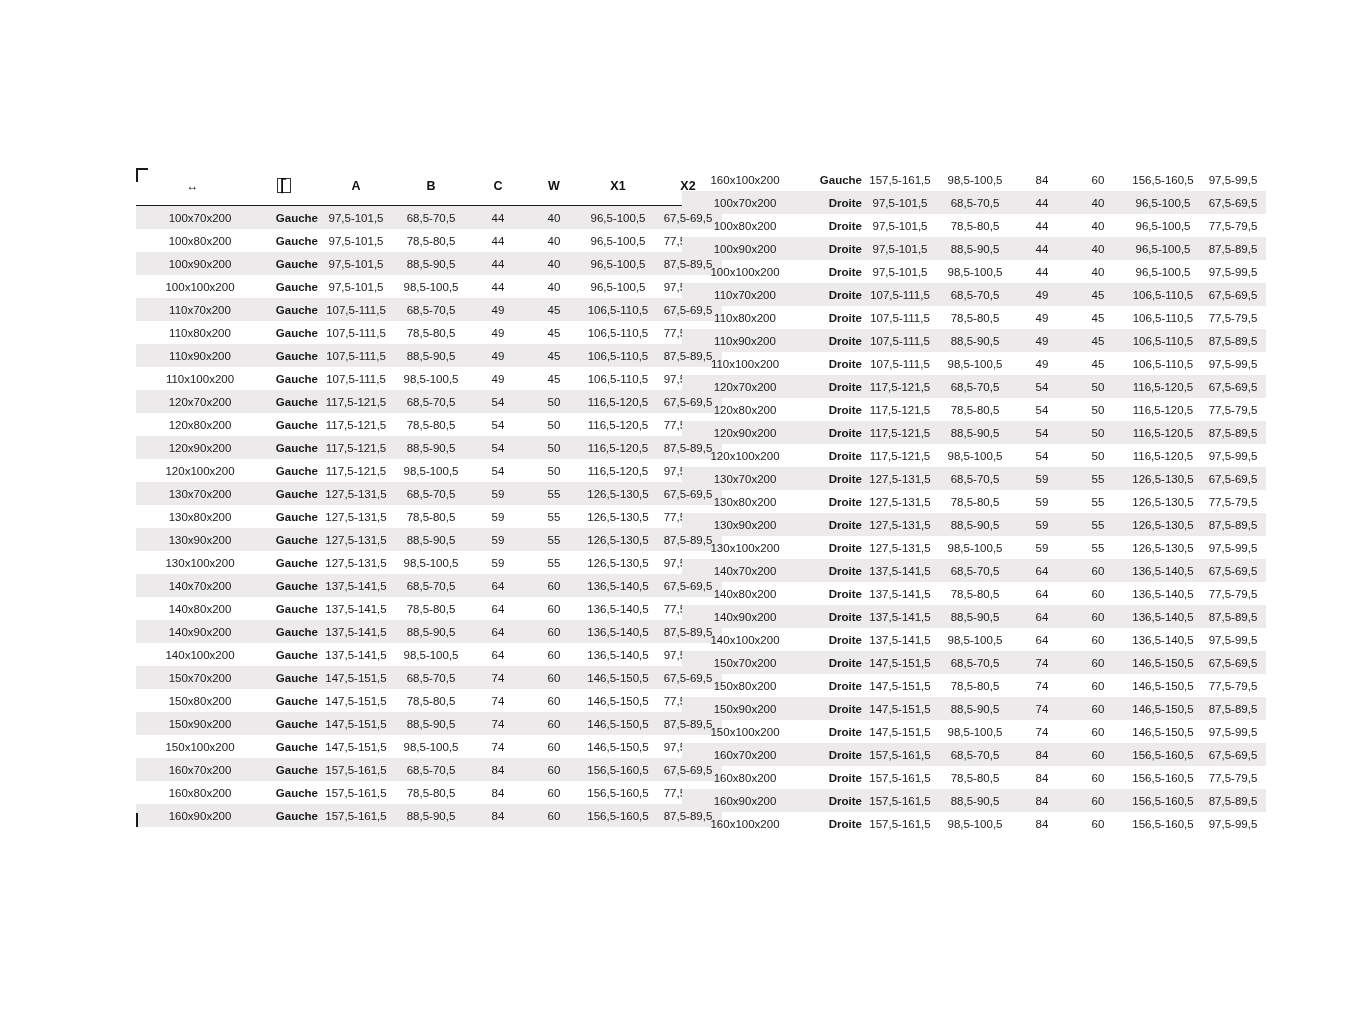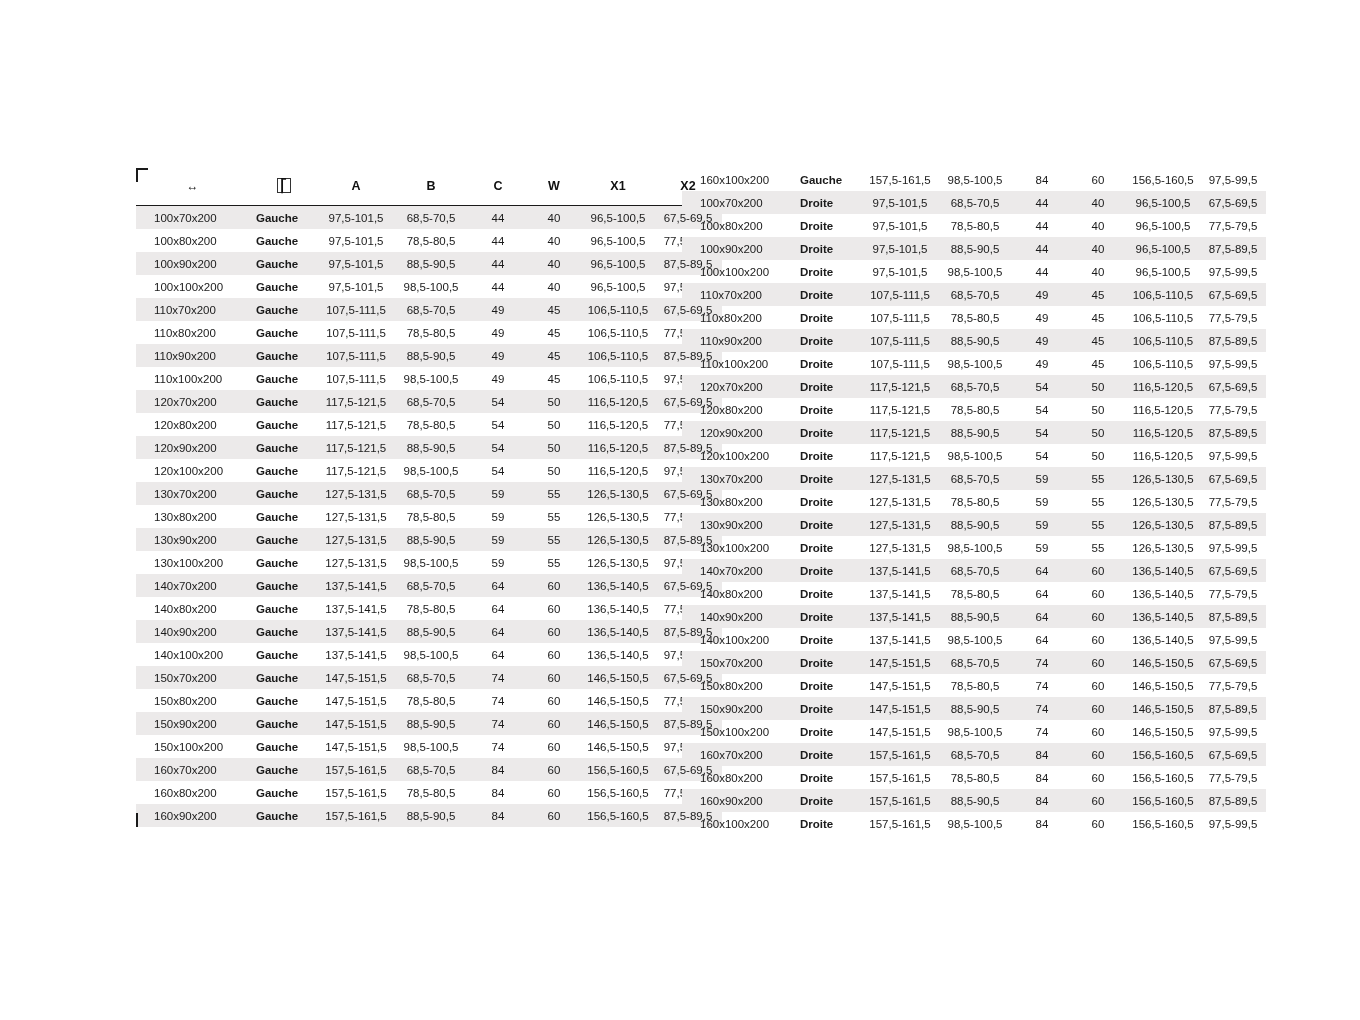--- a/index.html
+++ b/index.html
@@ -64,26 +64,26 @@
     text-align: center;
     white-space: nowrap;
     color: #1a1a1a;
   }
 
   tbody tr.alt td {
     background: #eceaea;
   }
 
   td.c-size {
-    text-align: left;
+    text-align: center;
     padding-left: 18px;
     font-size: 11.5px;
   }
   td.c-side {
-    text-align: left;
+    text-align: right;
     padding-left: 8px;
     font-weight: bold;
     font-size: 11.5px;
   }
 
   
   #left-block col.w-size { width: 112px; }
   #left-block col.w-side { width: 72px; }
   #left-block col.w-a    { width: 72px; }
   #left-block col.w-b    { width: 78px; }

